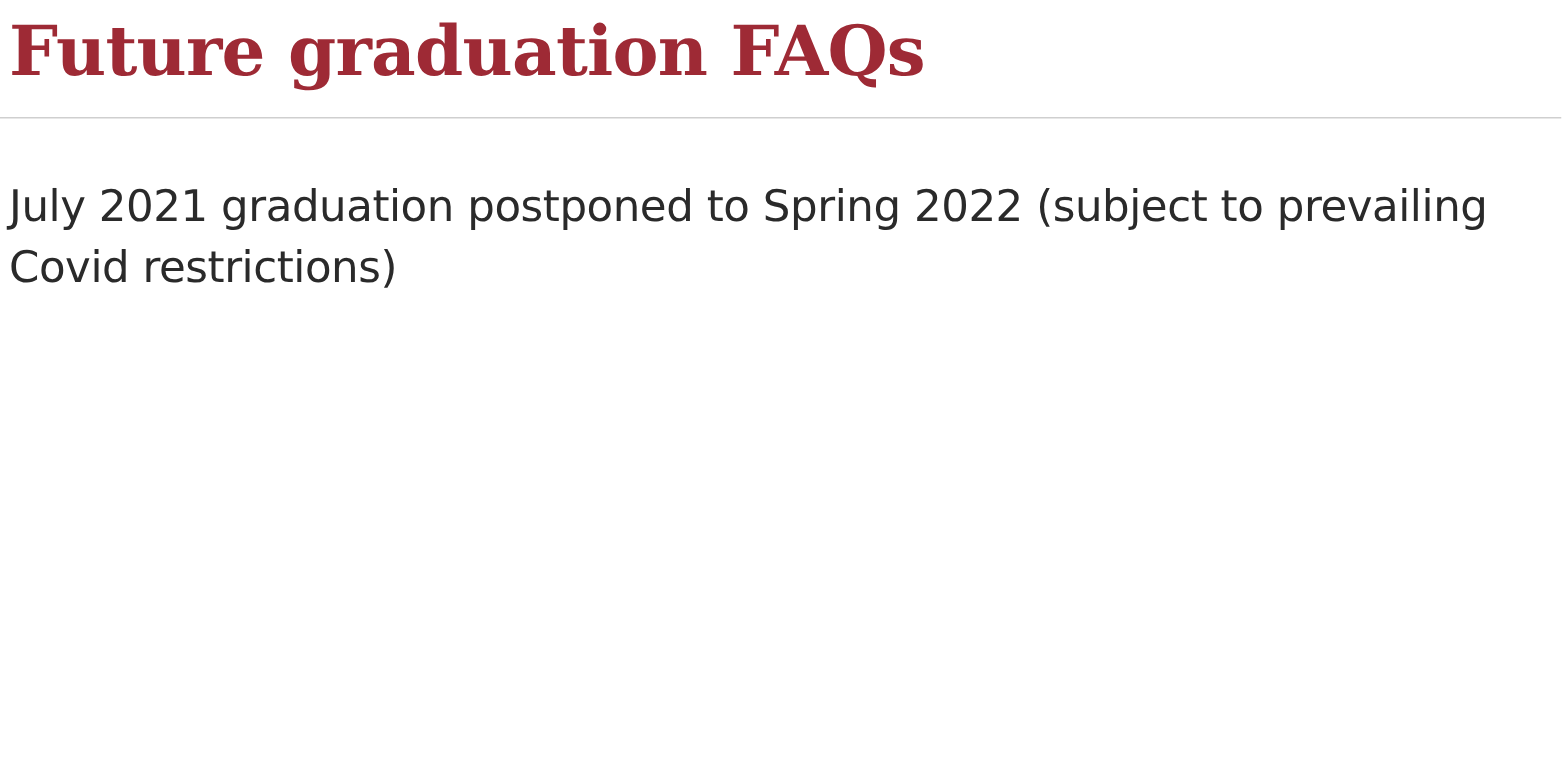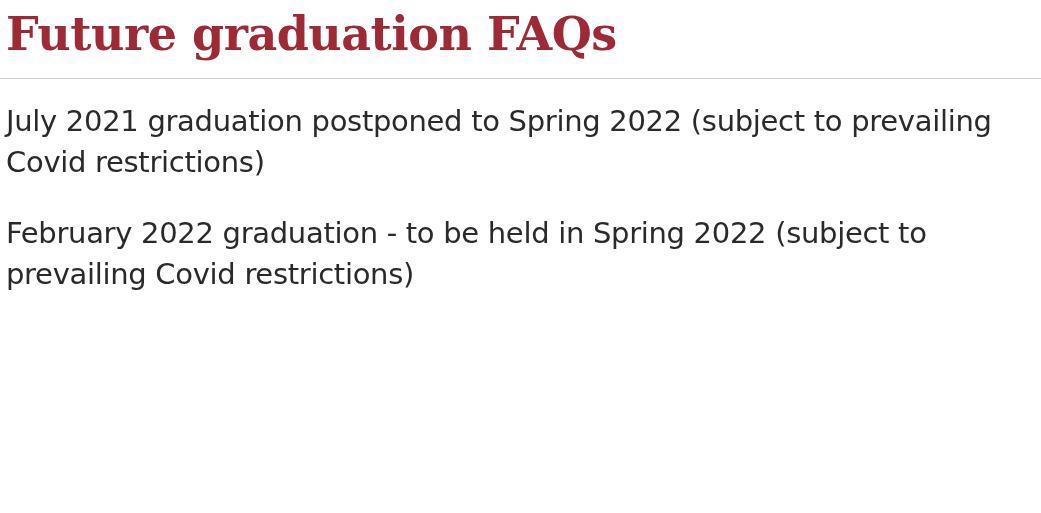--- a/index.html
+++ b/index.html
@@ -32,21 +32,21 @@
   }
   .divider {
     margin: 14px 0 0 0;
     height: 1px;
     width: 100%;
     background: #cfcfcf;
     border: 0;
   }
   .faq-list {
     margin: 0;
-    padding: 22px 6px 0 6px;
+    padding: 38px 6px 0 6px;
     list-style: none;
   }
   .faq-item {
     color: #2a2a2a;
     font-family: "DejaVu Sans", sans-serif;
     font-size: 29px;
     font-weight: 400;
     line-height: 1.42;
     letter-spacing: -0.3px;
     margin-bottom: 30px;
@@ -59,16 +59,15 @@
 <body>
 
 <div class="page">
 
   <h1 class="page-title">Future graduation FAQs</h1>
 
   <hr class="divider">
 
   <ul class="faq-list">
     <li class="faq-item">July 2021 graduation postponed to Spring 2022 (subject to prevailing Covid restrictions)</li>
-    <li class="faq-item">February 2022 graduation - to be held in Spring 2022 (subject to prevailing Covid restrictions)</li>
   </ul>
 
 </div>
 
 </body></html>

